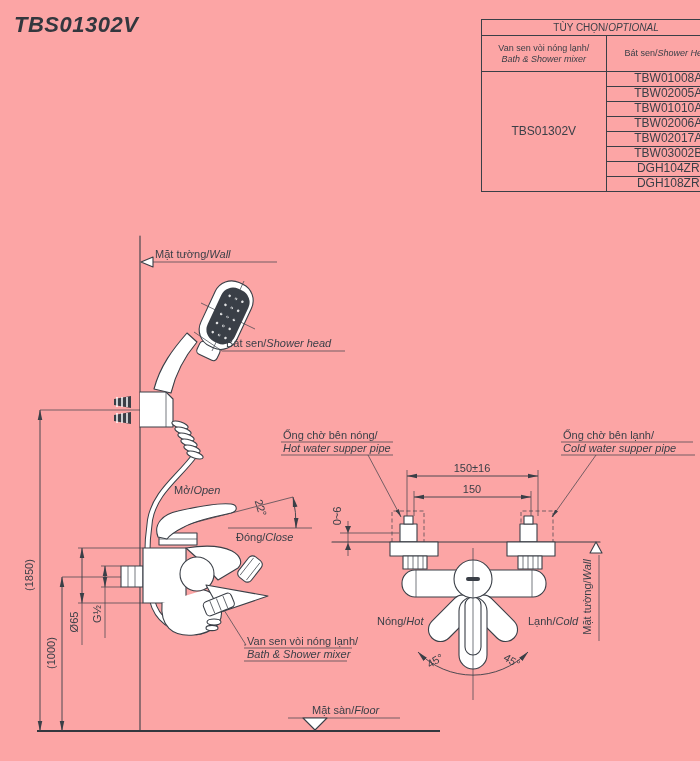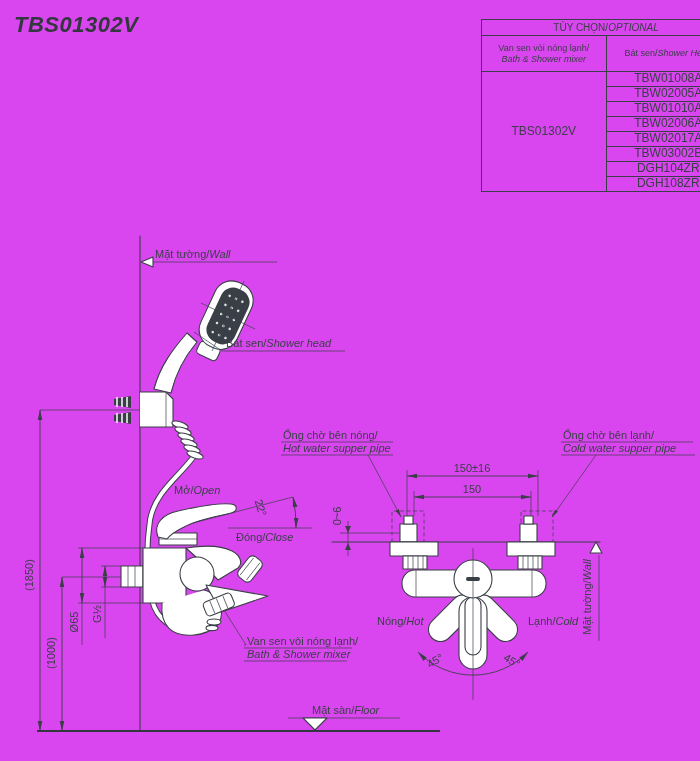--- a/index.html
+++ b/index.html
@@ -1,16 +1,16 @@
 <!DOCTYPE html>
 <html><head>
 <meta charset="utf-8">
 <style>
   html,body{margin:0;padding:0;background:#fff;}
-  .canvas{position:relative;width:700px;height:761px;background:#d946ef;overflow:hidden;
+  .canvas{position:relative;width:700px;height:761px;background:#fca5a5;overflow:hidden;
           font-family:"Liberation Sans","DejaVu Sans",sans-serif;color:#3a3f47;}
   .title{position:absolute;left:14px;top:12px;font-size:22px;font-weight:700;font-style:italic;
          color:#33373e;letter-spacing:.5px;}
   
   .opt-table{position:absolute;left:481px;top:19px;width:250px;border-collapse:collapse;
              table-layout:fixed;font-size:10px;color:#3a3f47;}
   .opt-table th,.opt-table td{border:1px solid #3a3f47;padding:0 1px;text-align:center;
              font-weight:400;line-height:1.15;}
   .opt-table .hdr{height:15px;}
   .opt-table .sub{height:35px;font-size:9px;}

